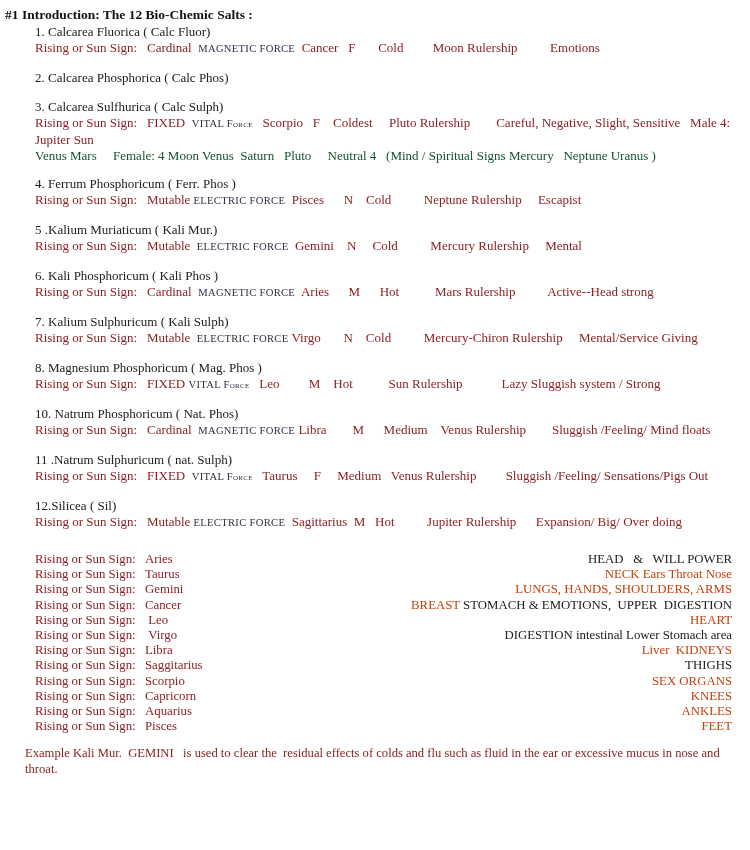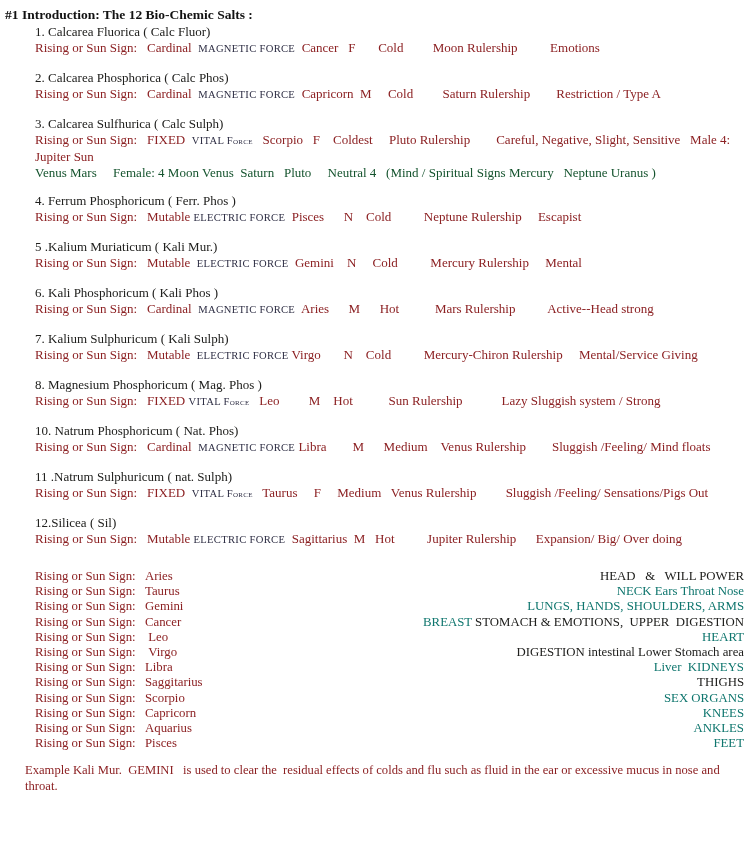--- a/index.html
+++ b/index.html
@@ -1,28 +1,28 @@
 <!DOCTYPE html>
 <html><head>
 <meta charset="utf-8">
 <style>
   html,body{margin:0;padding:0;background:#ffffff;}
   body{width:750px;height:850px;font-family:"Liberation Serif","DejaVu Serif",serif;
        -webkit-font-smoothing:antialiased;}
   .page{position:relative;width:750px;height:850px;box-sizing:border-box;
-        padding:5px 6px 0 5px;overflow:hidden;background:#fff;}
+        padding:5px 18px 0 5px;overflow:hidden;background:#fff;}
   .page-title{font-size:13.5px;font-weight:bold;color:#121212;margin:2px 0 0 0;
               white-space:pre-wrap;}
   .salts{margin:1px 0 0 30px;}
   .salt{margin-bottom:13px;}
   .salt-title{color:#20201e;font-size:13px;line-height:16px;white-space:pre-wrap;}
   .salt-line{color:#8c2123;font-size:13px;line-height:16px;white-space:pre-wrap;}
   .salt-line2{color:#14532d;font-size:13px;line-height:15px;white-space:pre-wrap;}
   .force{color:#2e2e44;font-size:10.6px;font-variant:small-caps;letter-spacing:.3px;}
-  .red{color:#0f766e;}
+  .red{color:#c2410c;}
   .blk{color:#20201e;}
   .zodiac{margin:21px 0 0 30px;}
   .zrow{display:flex;white-space:pre-wrap;font-size:12.8px;line-height:15.2px;}
   .zlabel{width:110px;flex:none;color:#8c2123;}
   .zsign{width:74px;flex:none;color:#8c2123;}
   .zbody{flex:1;text-align:right;}
   .examples{margin:12px 0 0 20px;color:#8c2123;font-size:12.6px;line-height:15.6px;}
   .example-line{white-space:pre-wrap;}
 </style>
 </head>
@@ -35,21 +35,20 @@
   <div class="salts">
 
     <div class="salt">
       <div class="salt-title">1. Calcarea Fluorica ( Calc Fluor)</div>
       <div class="salt-line"><span>Rising or Sun Sign:</span><span>   Cardinal  </span><span class="force">MAGNETIC FORCE</span><span>  Cancer   F       Cold         Moon Rulership          Emotions</span></div>
       <div class="salt-line2"></div>
     </div>
 
     <div class="salt">
       <div class="salt-title">2. Calcarea Phosphorica ( Calc Phos)</div>
-      <div class="salt-line"><span>Rising or Sun Sign:</span><span>   Cardinal  </span><span class="force">MAGNETIC FORCE</span><span>  Capricorn  M     Cold         Saturn Rulership        Restriction / Type A</span></div>
       <div class="salt-line2"></div>
     </div>
 
     <div class="salt">
       <div class="salt-title">3. Calcarea Sulfhurica ( Calc Sulph)</div>
       <div class="salt-line"><span>Rising or Sun Sign:</span><span>   FIXED  </span><span class="force">VITAL Force</span><span>   Scorpio   F    Coldest     Pluto Rulership        Careful, Negative, Slight, Sensitive   Male 4:   Jupiter Sun</span></div>
       <div class="salt-line2">Venus Mars     Female: 4 Moon Venus  Saturn   Pluto     Neutral 4   (Mind / Spiritual Signs Mercury   Neptune Uranus )</div>
     </div>
 
     <div class="salt">

